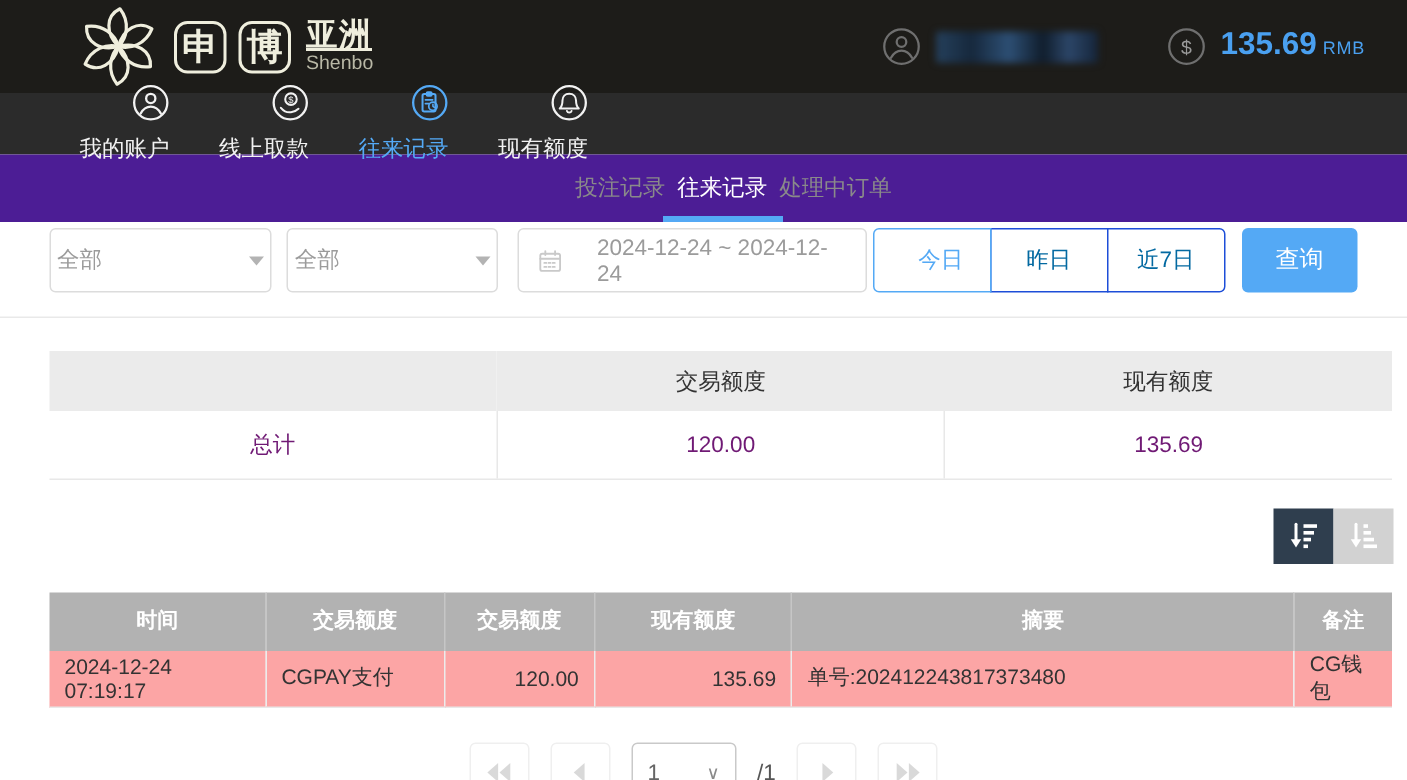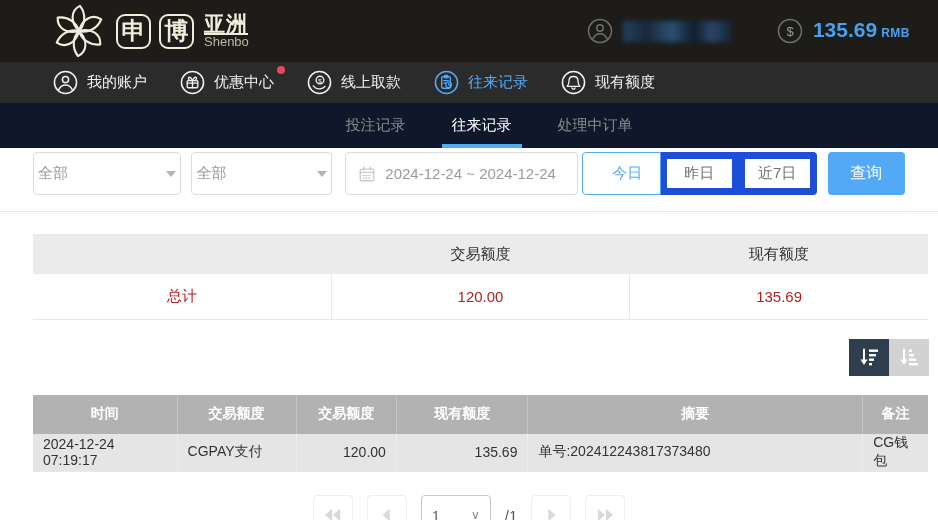--- a/index.html
+++ b/index.html
@@ -16,78 +16,78 @@
   .brand-region { color:#efeedd; font-size:21px; font-weight:bold; letter-spacing:1px;text-decoration:underline; }
   .brand-sub { color:#b9b8a6; font-size:13px; }
   .topbar-right { margin-left:auto; display:flex; align-items:center; gap:46px; }
   .userbox { display:flex; align-items:center; gap:10px; }
   .circle-icon { width:26px; height:26px; flex:0 0 auto; }
   .name-blur { width:108px; height:21px; border-radius:2px; filter:blur(2.5px);
     background:linear-gradient(90deg,#25405c,#16283c 22%,#2d4f74 45%,#101d2c 66%,#2c4668 82%,#15253a); }
   .wallet { display:flex; align-items:baseline; gap:4px; }
   .wallet .circle-icon { align-self:center; margin-right:6px; }
   .balance { color:#4aa0f0; font-size:21px; font-weight:bold; }
-  .currency { color:#4aa0f0; font-size:12px; font-weight:bold; letter-spacing:.5px; }
+  .currency { color:#4aa0f0; font-size:12px; font-weight:normal; letter-spacing:.5px; }
 
   
   .navbar { height:41px; background:#2b2b2b; display:flex; align-items:center; padding:0 0 0 53px; gap:33px; }
-  .nav-item { display:flex; align-items:center; gap:9px; color:#f2f2f2; font-size:15px; cursor:pointer; position:relative; }
+  .nav-item { display:flex; align-items:flex-end; gap:9px; color:#f2f2f2; font-size:15px; cursor:pointer; position:relative;flex-direction:column; }
   .nav-item svg { width:25px; height:25px; }
   .nav-item.active { color:#54a9f5; }
   .badge-dot { position:absolute; top:-4px; right:-11px; width:8px; height:8px; border-radius:50%; background:#e8485e; }
 
   
-  .subnav { height:45px; background:#0f172a; display:flex; justify-content:center; align-items:stretch; gap:38px; padding-left:40px; }
+  .subnav { height:45px; background:#4c1d95; display:flex; justify-content:center; align-items:stretch; padding-left:40px; }
   .subtab { display:flex; align-items:center; color:#8a8a8a; font-size:15px; cursor:pointer; position:relative; padding:0 4px; }
   .subtab.active { color:#fff; }
   .subtab.active::after { content:""; position:absolute; left:-6px; right:-6px; bottom:0; height:4px; background:#54a9f5; }
 
   
   .filters { display:flex; align-items:center; padding:4px 33px 0 33px; }
   .select-box { height:43px; border:1px solid #dcdcdc; border-radius:4px; display:flex; align-items:center;
     padding:0 4px; color:#9b9b9b; font-size:15px; cursor:pointer; background:#fff; }
   .select-box .caret { margin-left:auto; width:0; height:0; border-left:5px solid transparent;
     border-right:5px solid transparent; border-top:6px solid #b3b3b3; }
   .sel-1 { width:155px; }
   .sel-2 { width:147px; margin-left:10px; }
   .date-box { width:242px; height:43px; margin-left:13px; border:1px solid #dcdcdc; border-radius:4px;
-    display:flex; align-items:center; gap:9px; padding:0 12px; color:#9b9b9b; font-size:15px; cursor:text; }
+    display:flex; align-items:center; gap:22px; padding:0 12px; color:#9b9b9b; font-size:15px; cursor:text; }
   .date-box svg { width:18px; height:18px; }
   .btn-group { display:flex; margin-left:4px; }
-  .qbtn { width:79px; height:43px; background:#fff; border:7px solid #1d4ed8; color:#737373; font-size:15px;
+  .qbtn { width:79px; height:43px; background:#fff; border:1px solid #1d4ed8; color:#0369a1; font-size:15px;
     display:flex; align-items:center; justify-content:center; cursor:pointer; margin-left:-1px; }
   .qbtn:first-child { margin-left:0; border-radius:4px 0 0 4px;padding-left:12px; }
   .qbtn:last-child { border-radius:0 4px 4px 0; }
   .qbtn.active { border:1px solid #54a9f5; color:#54a9f5; position:relative; z-index:1; }
   .search-btn { width:81px; height:43px; margin-left:11px; background:#54a9f5; border:none; border-radius:4px;
     color:#fff; font-size:16px; cursor:pointer; font-family:inherit; }
 
   .h-divider { margin-top:16px; border-top:1px solid #e9e9e9; }
 
   
   .summary { width:895px; margin:22px 0 0 33px; border-collapse:collapse; table-layout:fixed; }
   .summary thead td { background:#ebebeb; height:40px; text-align:center; color:#333; font-size:15px; }
-  .summary tbody td { background:#fff; height:45px; text-align:center; color:#b91c1c; font-size:15px;
+  .summary tbody td { background:#fff; height:45px; text-align:center; color:#701a75; font-size:15px;
     border-bottom:1px solid #e8e8e8; }
   .summary tbody td + td { border-left:1px solid #e8e8e8; }
 
   
   .sort-row { display:flex; justify-content:flex-end; margin:19px 9px 0 0; }
   .sort-btn { width:40px; height:37px; display:flex; align-items:center; justify-content:center;
     cursor:pointer; border:none; padding:0; }
   .sort-btn svg { width:22px; height:22px; }
   .sort-desc { background:#2f3e4e; }
   .sort-asc { background:#d2d2d2; }
 
   
   .records { width:895px; margin:19px 0 0 33px; border-collapse:collapse; table-layout:fixed; }
   .records thead td { background:#b2b2b2; color:#fff; height:39px; text-align:center; font-size:14px;
     font-weight:bold; border-left:1px solid #c6c6c6; }
   .records thead td:first-child { border-left:none; }
-  .records tbody td { background:#e5e5e5; height:38px; color:#333; font-size:14px;
+  .records tbody td { background:#fca5a5; height:38px; color:#333; font-size:14px;
     border-bottom:1px solid #e8e8e8; padding:0 10px; }
   .records tbody td + td { border-left:1px solid #ececec; }
   .records .al { text-align:left; } .records .ar { text-align:right; }
   .col-time{width:16.1%} .col-type{width:13.3%} .col-amt{width:11.2%}
   .col-bal{width:14.7%} .col-sum{width:37.4%} .col-rem{width:7.3%}
 
   
   .pagination { display:flex; justify-content:center; align-items:center; gap:14px; margin-top:23px; }
   .pg-btn { width:40px; height:40px; border:1px solid #efefef; border-radius:4px; background:#fff;
     display:flex; align-items:center; justify-content:center; cursor:pointer; }
@@ -146,32 +146,20 @@
 <div class="navbar">
   <div class="nav-item">
     <svg viewBox="0 0 26 26">
       <circle class="ln" cx="13" cy="13" r="11.5" stroke="#f2f2f2" stroke-width="1.6"></circle>
       <circle class="ln" cx="13" cy="10" r="3.2" stroke="#f2f2f2" stroke-width="1.6"></circle>
       <path class="ln" d="M6 20.5c1.7-3.2 4.3-4.8 7-4.8s5.3 1.6 7 4.8" stroke="#f2f2f2" stroke-width="1.6"></path>
     </svg>
     <span>我的账户</span>
   </div>
 
-  <div class="nav-item">
-    <svg viewBox="0 0 26 26">
-      <circle class="ln" cx="13" cy="13" r="11.5" stroke="#f2f2f2" stroke-width="1.6"></circle>
-      <rect class="ln" x="7.5" y="11" width="11" height="7.5" rx="1" stroke="#f2f2f2" stroke-width="1.4"></rect>
-      <line class="ln" x1="7.5" y1="13.6" x2="18.5" y2="13.6" stroke="#f2f2f2" stroke-width="1.4"></line>
-      <line class="ln" x1="13" y1="11" x2="13" y2="18.5" stroke="#f2f2f2" stroke-width="1.4"></line>
-      <path class="ln" d="M11 11c-2.6-.8-3-3.6-.9-3.5 1.4.1 2.2 1.8 2.9 3.5" stroke="#f2f2f2" stroke-width="1.4"></path>
-      <path class="ln" d="M15 11c2.6-.8 3-3.6.9-3.5-1.4.1-2.2 1.8-2.9 3.5" stroke="#f2f2f2" stroke-width="1.4"></path>
-    </svg>
-    <span>优惠中心</span>
-    <span class="badge-dot"></span>
-  </div>
 
 
   <div class="nav-item">
     <svg viewBox="0 0 26 26">
       <circle class="ln" cx="13" cy="13" r="11.5" stroke="#f2f2f2" stroke-width="1.6"></circle>
       <circle class="ln" cx="13.5" cy="10.5" r="4" stroke="#f2f2f2" stroke-width="1.4"></circle>
       <text x="13.5" y="13" text-anchor="middle" font-size="6.5" fill="#f2f2f2" font-family="Liberation Sans, sans-serif">$</text>
       <path class="ln" d="M6.5 16.5c2 2.4 4.6 3.4 7 3.1 2-.2 3.8-1 5.2-2.4" stroke="#f2f2f2" stroke-width="1.4"></path>
     </svg>
     <span>线上取款</span>

